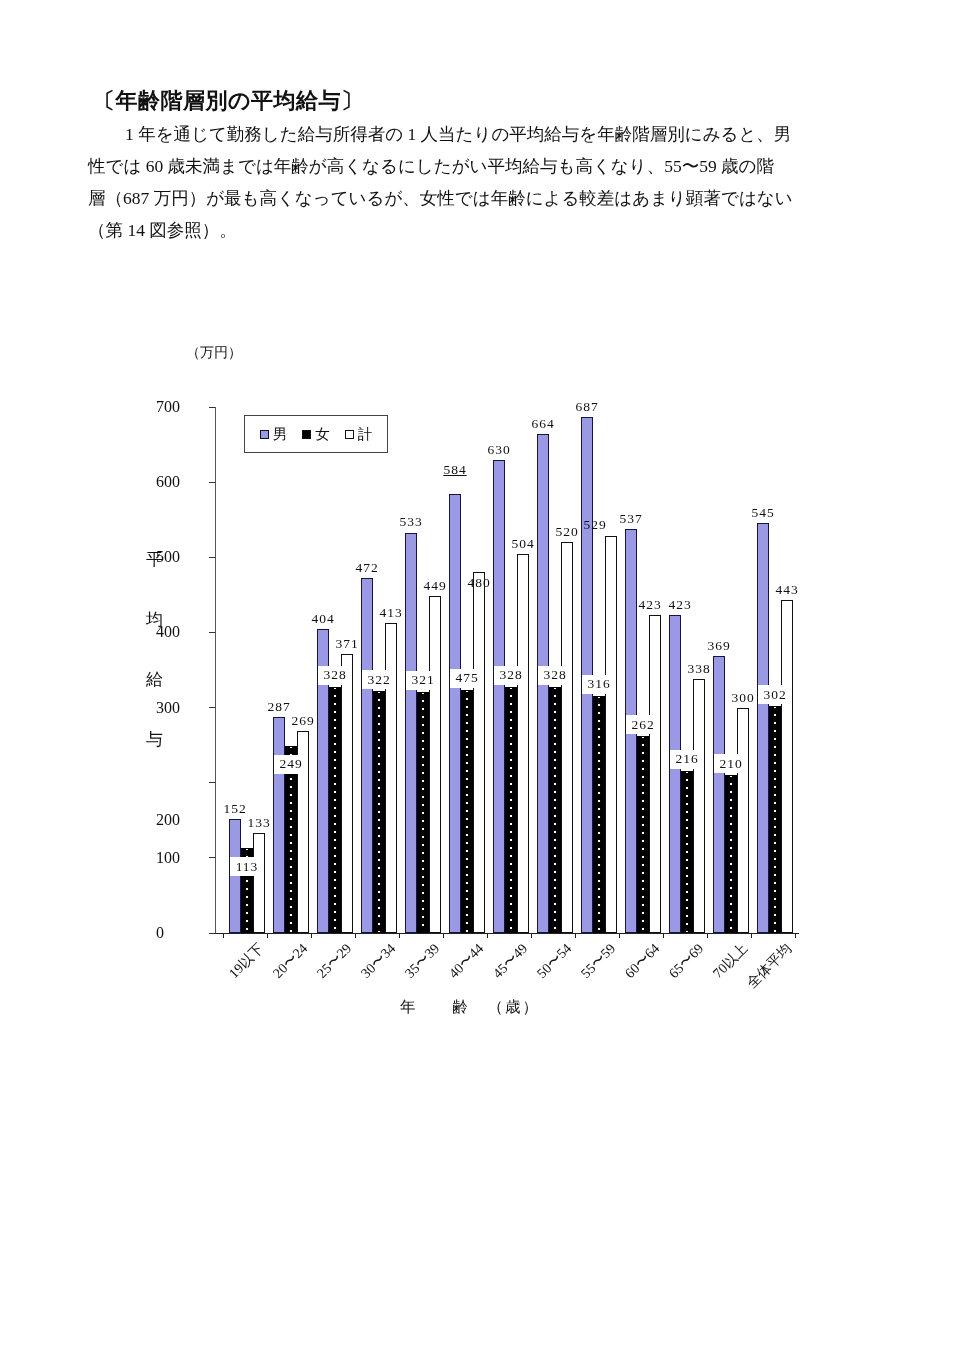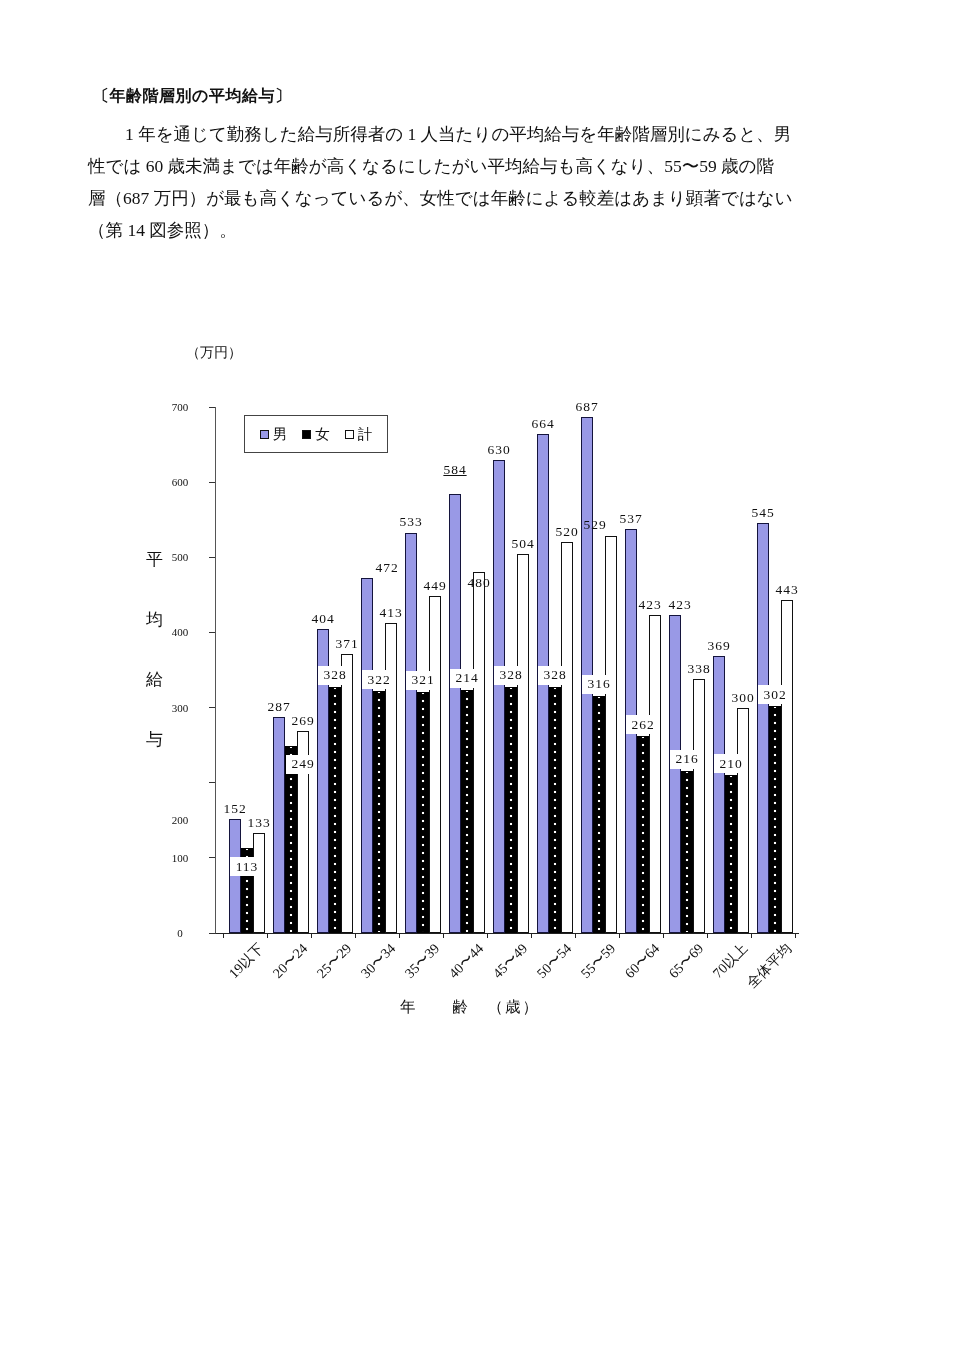--- a/index.html
+++ b/index.html
@@ -4,43 +4,43 @@
 <style>
   html,body { margin:0; padding:0; background:#e8e8e8; }
   .page {
     position:relative; width:955px; height:1350px; margin:0 auto;
     background:#ffffff; color:#111;
     font-family:"Liberation Serif","DejaVu Serif",serif;
     overflow:hidden;
   }
   .heading {
     position:absolute; left:93px; top:86px;
-    font-size:16px; font-weight:bold; letter-spacing:.5px;
+    font-size:22px; font-weight:bold; letter-spacing:.5px;
   }
   .para { position:absolute; left:88px; top:118px; width:800px; font-size:17.5px; }
   .para .line { line-height:32px; white-space:nowrap; }
   .para .line.first { text-indent:37px; }
   .chart-title {
     position:absolute; left:21px; top:277px; width:934px;
     text-align:center; font-size:17px; letter-spacing:1px;
   }
   .unit-label { position:absolute; left:186px; top:344px; font-size:14px; }
   .ylab {
     position:absolute; left:146px; top:551px;
     display:flex; flex-direction:column; gap:43px;
     font-size:17px; line-height:17px;
   }
   .plot {
     position:absolute; left:215px; top:407px; width:583px; height:526px;
     border-left:1px solid #555; border-bottom:1px solid #222;
   }
   .ytick { position:absolute; left:-7px; width:6px; height:1px; background:#333; }
   .yticklab {
-    position:absolute; left:-60px; width:48px; text-align:center;
-    font-size:11px; line-height:18px;
+    position:absolute; left:-60px; width:48px; text-align:left;
+    font-size:16px; line-height:18px;
   }
   .bar { position:absolute; bottom:0; width:12px; box-sizing:border-box; border:1px solid #111; }
   .bar.men   { background:#9999e6; border-color:#14143c; }
   .bar.women {
     background-color:#000; border-color:#000;
     background-image:radial-gradient(circle, #ffffff 1.1px, rgba(255,255,255,0) 1.6px);
     background-size:12px 8px; background-position:50% 4px;
   }
   .bar.total { background:#ffffff; border-color:#111; }
   .num {
@@ -151,57 +151,57 @@
         <div class="num" style="left: 43px; top: 407.06px;">133</div>
         <div class="wbox" style="left: 14px; top: 450.089px;">113</div>
         <div class="xlabwrap" style="left: 39px; top: 533px;">
           <div class="xlab">19以下</div>
         </div>
         <div class="bar men" style="left: 57px; height: 215.66px;"></div>
         <div class="bar women" style="left: 69px; height: 187.106px;"></div>
         <div class="bar total" style="left: 81px; height: 202.134px;"></div>
         <div class="num" style="left: 63px; top: 291.34px;">287</div>
         <div class="num" style="left: 87px; top: 304.866px;">269</div>
-        <div class="wbox" style="left: 70px; top: 347.894px;">249</div>
+        <div class="wbox" style="left: 58px; top: 347.894px;">249</div>
         <div class="xlabwrap" style="left: 83px; top: 533px;">
           <div class="xlab">20〜24</div>
         </div>
         <div class="bar men" style="left: 101px; height: 303.577px;"></div>
         <div class="bar women" style="left: 113px; height: 246.469px;"></div>
         <div class="bar total" style="left: 125px; height: 278.78px;"></div>
         <div class="num" style="left: 107px; top: 203.423px;">404</div>
         <div class="num" style="left: 131px; top: 228.22px;">371</div>
         <div class="wbox" style="left: 102px; top: 258.531px;">328</div>
         <div class="xlabwrap" style="left: 127px; top: 533px;">
           <div class="xlab">25〜29</div>
         </div>
         <div class="bar men" style="left: 145px; height: 354.674px;"></div>
         <div class="bar women" style="left: 157px; height: 241.96px;"></div>
         <div class="bar total" style="left: 169px; height: 310.34px;"></div>
-        <div class="num" style="left: 151px; top: 152.326px; margin-left: 20px;">472</div>
+        <div class="num" style="left: 151px; top: 152.326px;">472</div>
         <div class="num" style="left: 175px; top: 196.66px;">413</div>
         <div class="wbox" style="left: 146px; top: 263.04px;">322</div>
         <div class="xlabwrap" style="left: 171px; top: 533px;">
           <div class="xlab">30〜34</div>
         </div>
         <div class="bar men" style="left: 189px; height: 400.511px;"></div>
         <div class="bar women" style="left: 201px; height: 241.209px;"></div>
         <div class="bar total" style="left: 213px; height: 337.391px;"></div>
         <div class="num" style="left: 195px; top: 106.489px;">533</div>
         <div class="num" style="left: 219px; top: 169.609px;">449</div>
         <div class="wbox" style="left: 190px; top: 263.791px;">321</div>
         <div class="xlabwrap" style="left: 215px; top: 533px;">
           <div class="xlab">35〜39</div>
         </div>
         <div class="bar men" style="left: 233px; height: 438.834px;"></div>
         <div class="bar women" style="left: 245px; height: 243.463px;"></div>
         <div class="bar total" style="left: 257px; height: 360.686px;"></div>
         <div class="num" style="left: 239px; top: 54px; text-decoration: underline;">584</div>
         <div class="num" style="left: 263px; top: 146.314px; margin-top: 21px;">480</div>
-        <div class="wbox" style="left: 234px; top: 261.537px;">214</div>
+        <div class="wbox" style="left: 234px; top: 261.537px;">475</div>
         <div class="xlabwrap" style="left: 259px; top: 533px;">
           <div class="xlab">40〜44</div>
         </div>
         <div class="bar men" style="left: 277px; height: 473.4px;"></div>
         <div class="bar women" style="left: 289px; height: 246.469px;"></div>
         <div class="bar total" style="left: 301px; height: 378.72px;"></div>
         <div class="num" style="left: 283px; top: 33.6px;">630</div>
         <div class="num" style="left: 307px; top: 128.28px;">504</div>
         <div class="wbox" style="left: 278px; top: 258.531px;">328</div>
         <div class="xlabwrap" style="left: 303px; top: 533px;">

